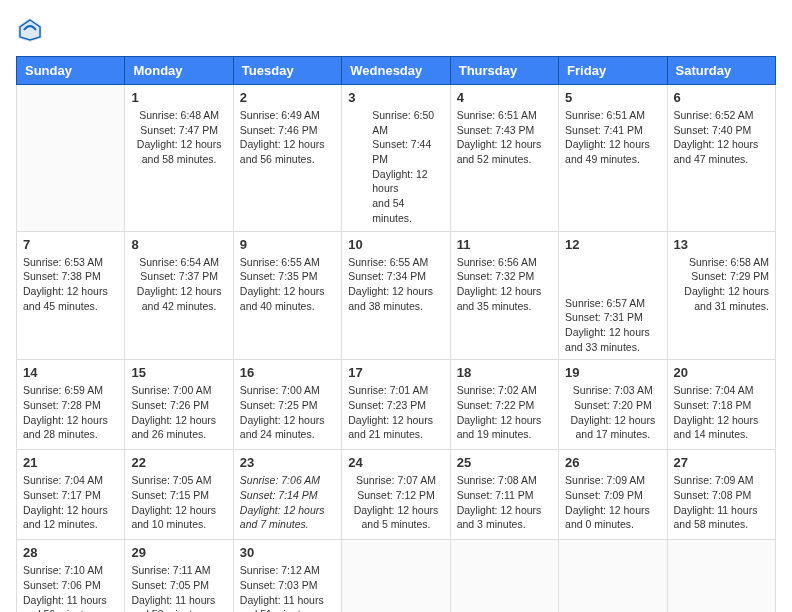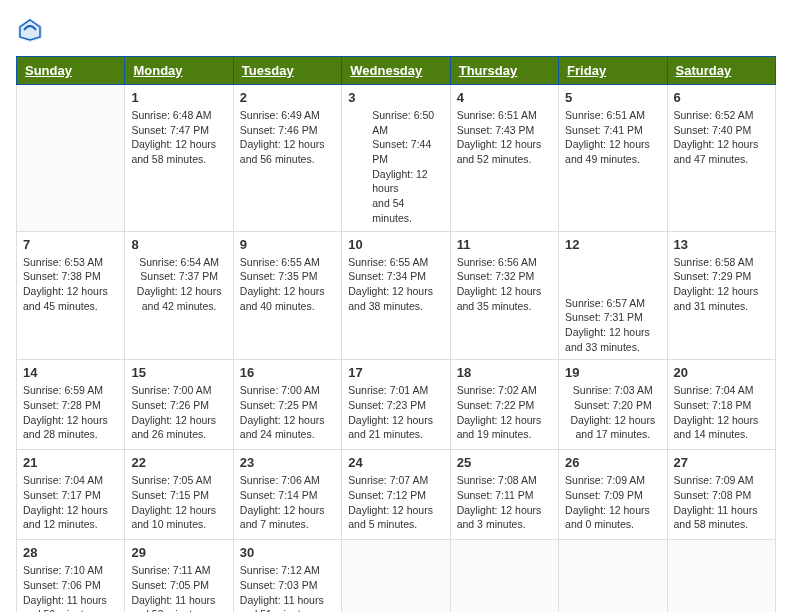--- a/index.html
+++ b/index.html
@@ -43,28 +43,27 @@
     .location {
       font-size: 15px;
       color: #555;
     }
     .calendar {
       width: 100%;
       border-collapse: collapse;
       border: 1px solid #ccc;
     }
     .calendar th {
-      background-color: #4d7c0f;
+      background-color: #3b82f6;
       color: #fff;
       text-align: left;
       padding: 6px 8px;
       font-size: 13px;
       font-weight: bold;
       border: 1px solid #1155a8;
-      text-decoration: underline;
     }
     .calendar td {
       vertical-align: top;
       padding: 5px 6px;
       border: 1px solid #ddd;
       width: calc(100% / 7);
       font-size: 11px;
       color: #333;
       height: 90px;
     }
@@ -115,21 +114,21 @@
         <th>Thursday</th>
         <th>Friday</th>
         <th>Saturday</th>
       </tr>
   </thead>
   <tbody id="calendar-body">
   <tr>
         <td class="empty-cell"></td>
         <td>
           <span class="day-num">1</span>
-          <div class="day-info" style="white-space: pre-line;">Sunrise: 6:48 AM
+          <div class="day-info" style="white-space: pre-line; text-align: center;">Sunrise: 6:48 AM
 Sunset: 7:47 PM
 Daylight: 12 hours
 and 58 minutes.</div>
         </td>
         <td>
           <span class="day-num">2</span>
           <div class="day-info" style="white-space: pre-line;">Sunrise: 6:49 AM
 Sunset: 7:46 PM
 Daylight: 12 hours
 and 56 minutes.</div>
@@ -201,21 +200,21 @@
         </td>
         <td>
           <span class="day-num">12</span>
           <div class="day-info" style="white-space: pre-line; margin-top: 44px;">Sunrise: 6:57 AM
 Sunset: 7:31 PM
 Daylight: 12 hours
 and 33 minutes.</div>
         </td>
         <td>
           <span class="day-num">13</span>
-          <div class="day-info" style="white-space: pre-line;">Sunrise: 6:58 AM
+          <div class="day-info" style="white-space: pre-line; text-align: right;">Sunrise: 6:58 AM
 Sunset: 7:29 PM
 Daylight: 12 hours
 and 31 minutes.</div>
         </td>
       </tr>
       <tr>
         <td>
           <span class="day-num">14</span>
           <div class="day-info" style="white-space: pre-line;">Sunrise: 6:59 AM
 Sunset: 7:28 PM
@@ -275,28 +274,28 @@
         </td>
         <td>
           <span class="day-num">22</span>
           <div class="day-info" style="white-space: pre-line;">Sunrise: 7:05 AM
 Sunset: 7:15 PM
 Daylight: 12 hours
 and 10 minutes.</div>
         </td>
         <td>
           <span class="day-num">23</span>
-          <div class="day-info" style="white-space: pre-line;">Sunrise: 7:06 AM
+          <div class="day-info" style="white-space: pre-line; font-style: italic;">Sunrise: 7:06 AM
 Sunset: 7:14 PM
 Daylight: 12 hours
 and 7 minutes.</div>
         </td>
         <td>
           <span class="day-num">24</span>
-          <div class="day-info" style="white-space: pre-line;">Sunrise: 7:07 AM
+          <div class="day-info" style="white-space: pre-line; text-align: center;">Sunrise: 7:07 AM
 Sunset: 7:12 PM
 Daylight: 12 hours
 and 5 minutes.</div>
         </td>
         <td>
           <span class="day-num">25</span>
           <div class="day-info" style="white-space: pre-line;">Sunrise: 7:08 AM
 Sunset: 7:11 PM
 Daylight: 12 hours
 and 3 minutes.</div>

